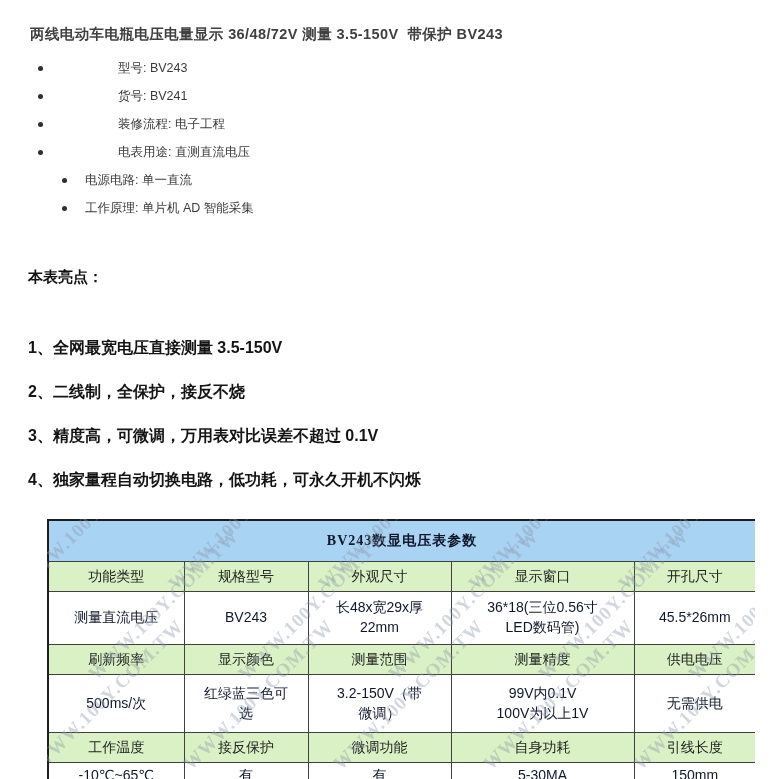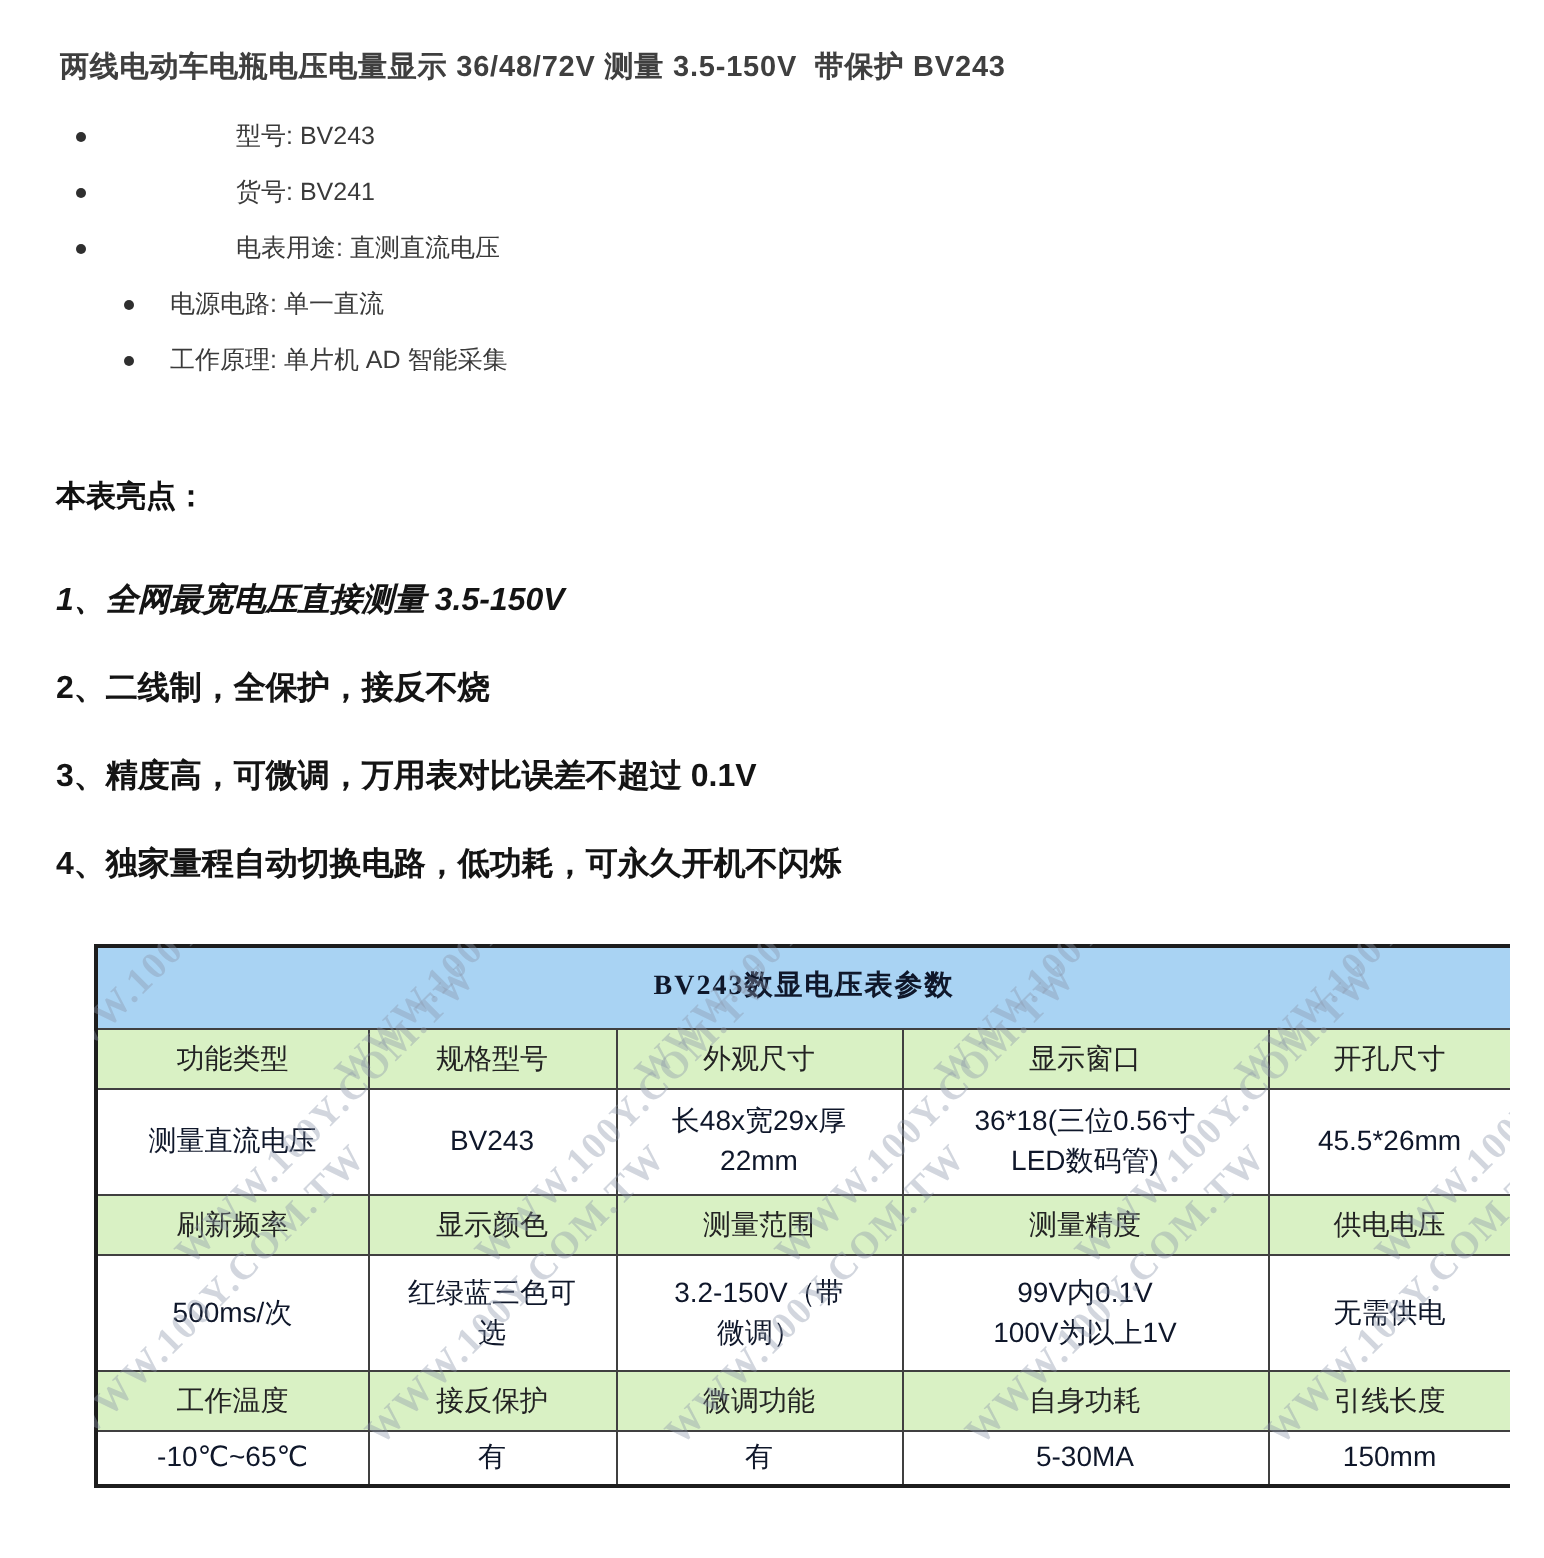--- a/index.html
+++ b/index.html
@@ -23,21 +23,21 @@
   ul.specs{list-style:none;margin:17px 0 0 0;padding:0;font-size:12.5px;color:#3a3a3a;}
   ul.specs li{position:relative;line-height:16px;margin-bottom:12px;}
   ul.specs li .txt{white-space:pre-wrap;}
   ul.specs li.lvl1{padding-left:118px;}
   ul.specs li.lvl2{padding-left:85px;}
   .dot{position:absolute;top:6px;width:5px;height:5px;border-radius:50%;background:#2f2f2f;}
   li.lvl1 .dot{left:38px;}
   li.lvl2 .dot{left:62px;}
   .hl-head{margin:51px 0 0 28px;font-size:15px;font-weight:bold;line-height:20px;color:#111;}
   .hl-item{margin:24px 0 0 28px;font-size:16px;font-weight:bold;line-height:20px;color:#141414;white-space:pre-wrap;}
-  .hl-item.first{margin-top:32px;font-style:italic;}
+  .hl-item.first{margin-top:51px;}
   .tablewrap{position:relative;width:708px;margin:29px 0 0 47px;overflow:hidden;}
   table.params{
     border-collapse:collapse;width:708px;table-layout:fixed;
     border:2px solid #1d1d1d;
   }
   table.params td{
     border:1px solid var(--table-border);
     text-align:center;vertical-align:middle;
     font-size:14px;color:#0f172a;line-height:1.4;
     white-space:pre-line;overflow:hidden;padding:1px 2px;
@@ -65,20 +65,21 @@
 </head>
 <body>
 
 <div class="page">
 
   <h1 class="title">两线电动车电瓶电压电量显示 36/48/72V 测量 3.5-150V  带保护 BV243</h1>
 
   <ul class="specs">
     <li class="lvl1"><span class="dot"></span><span class="txt">型号: BV243</span></li>
     <li class="lvl1"><span class="dot"></span><span class="txt">货号: BV241</span></li>
+    <li class="lvl1"><span class="dot"></span><span class="txt">装修流程: 电子工程</span></li>
     <li class="lvl1"><span class="dot"></span><span class="txt">电表用途: 直测直流电压</span></li>
     <li class="lvl2"><span class="dot"></span><span class="txt">电源电路: 单一直流</span></li>
     <li class="lvl2"><span class="dot"></span><span class="txt">工作原理: 单片机 AD 智能采集</span></li>
   </ul>
 
   <p class="hl-head">本表亮点：</p>
   <p class="hl-item first">1、全网最宽电压直接测量 3.5-150V</p>
   <p class="hl-item">2、二线制，全保护，接反不烧</p>
   <p class="hl-item">3、精度高，可微调，万用表对比误差不超过 0.1V</p>
   <p class="hl-item">4、独家量程自动切换电路，低功耗，可永久开机不闪烁</p>

